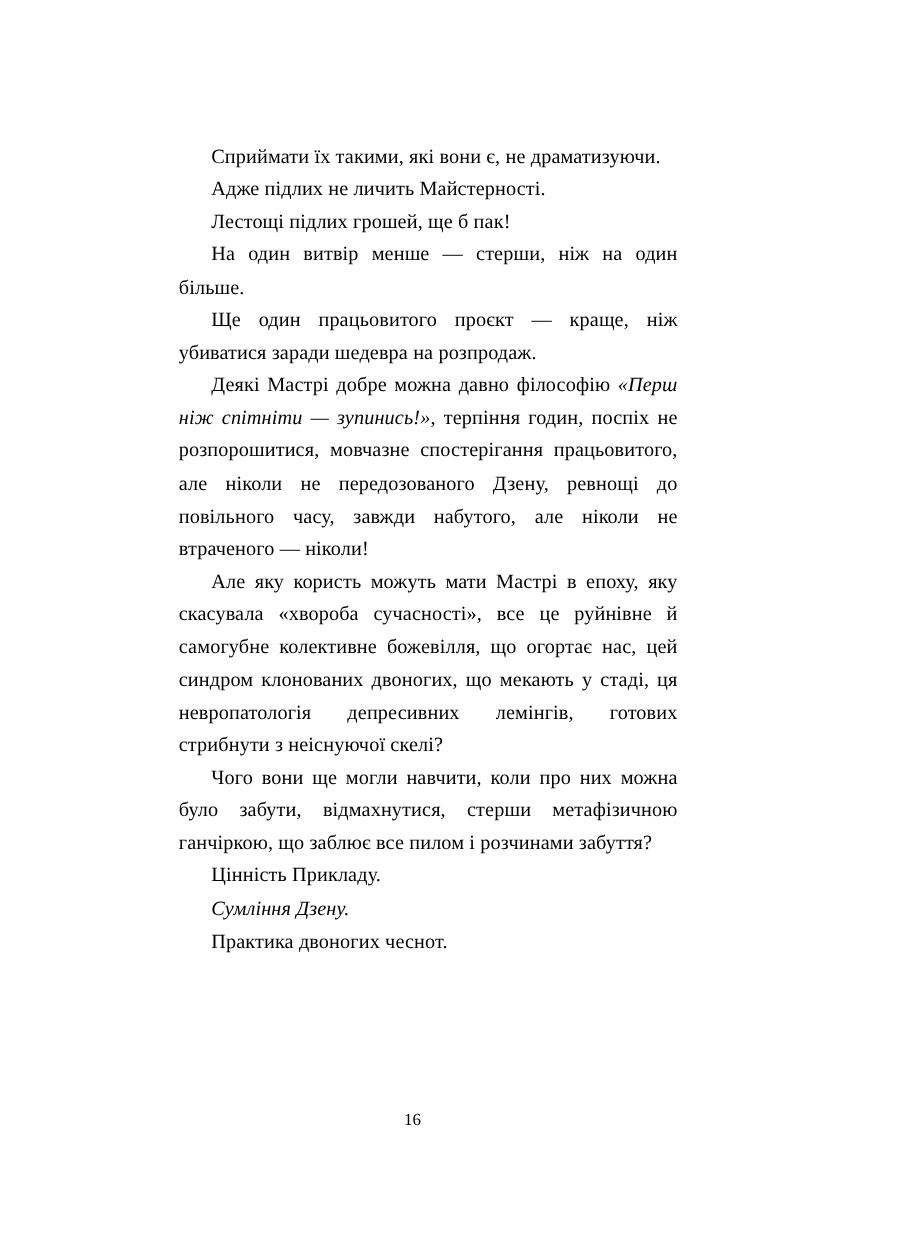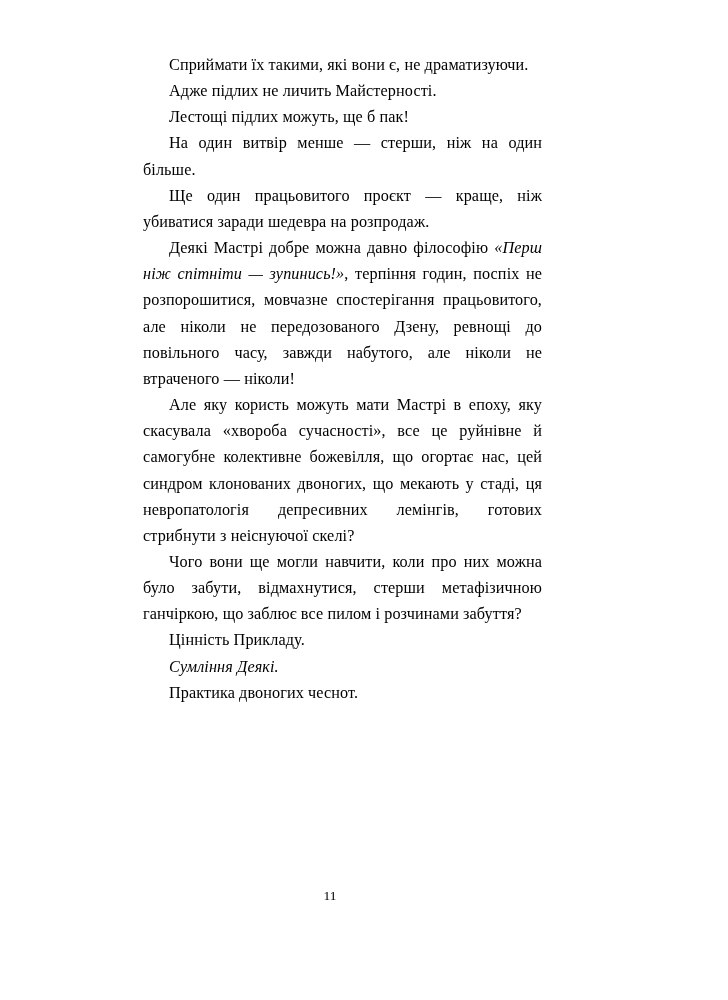--- a/index.html
+++ b/index.html
@@ -12,21 +12,21 @@
     height: 1000px;
     font-family: "Liberation Serif", serif;
     color: #000000;
     position: relative;
     overflow: hidden;
   }
   .page {
     box-sizing: border-box;
     width: 660px;
     height: 1000px;
-    padding: 52px 118px 0 143px;
+    padding: 112px 118px 0 143px;
     position: relative;
   }
   .body-text {
     font-size: 16.2px;
     line-height: 1.615;
     text-align: justify;
     text-justify: inter-word;
     hyphens: manual;
     letter-spacing: 0.1px;
   }
@@ -47,24 +47,24 @@
     font-family: "Liberation Serif", serif;
   }
 </style>
 </head>
 <body>
 
 <div class="page">
   <div class="body-text" id="body-text">
       <p><span>Сприймати їх такими, які вони є, не драматизуючи.</span></p>
       <p><span>Адже підлих не личить Майстерності.</span></p>
-      <p><span>Лестощі підлих можуть, ще б пак!</span></p>
+      <p><span>Лестощі підлих грошей, ще б пак!</span></p>
       <p><span>На один витвір менше — стерши, ніж на один більше.</span></p>
       <p><span>Ще один працьовитого проєкт — краще, ніж убиватися заради шедевра на розпродаж.</span></p>
       <p><span>Деякі Мастрі добре можна давно філософію </span><span class="italic">«Перш ніж спітніти — зупинись!»</span><span>, терпіння годин, поспіх не розпорошитися, мовчазне спостерігання працьовитого, але ніколи не передозованого Дзену, ревнощі до повільного часу, завжди набутого, але ніколи не втраченого — ніколи!</span></p>
       <p><span>Але яку користь можуть мати Мастрі в епоху, яку скасувала «хвороба сучасності», все це руйнівне й самогубне колективне божевілля, що огортає нас, цей синдром клонованих двоногих, що мекають у стаді, ця невропатологія депресивних лемінгів, готових стрибнути з неіснуючої скелі?</span></p>
       <p><span>Чого вони ще могли навчити, коли про них можна було забути, відмахнутися, стерши метафізичною ганчіркою, що заблює все пилом і розчинами забуття?</span></p>
       <p><span>Цінність Прикладу.</span></p>
-      <p><span class="italic">Сумління Деякі.</span></p>
+      <p><span class="italic">Сумління Дзену.</span></p>
       <p><span>Практика двоногих чеснот.</span></p>
     </div>
-  <div class="page-number">11</div>
+  <div class="page-number">16</div>
 </div>
 
 </body></html>

